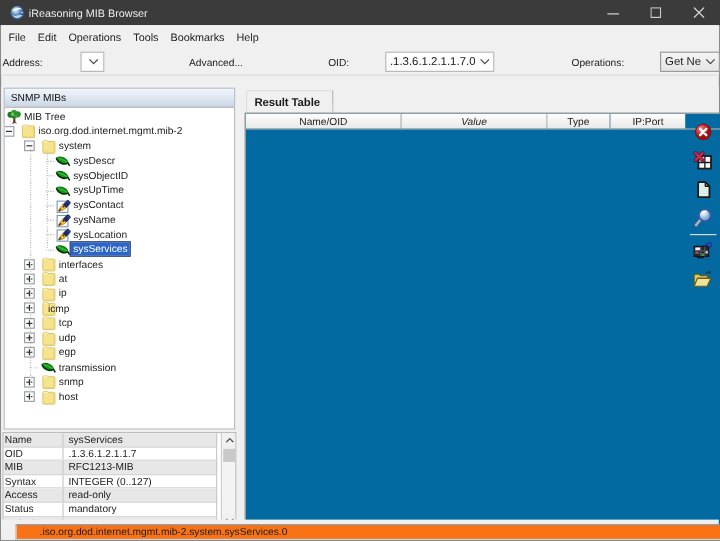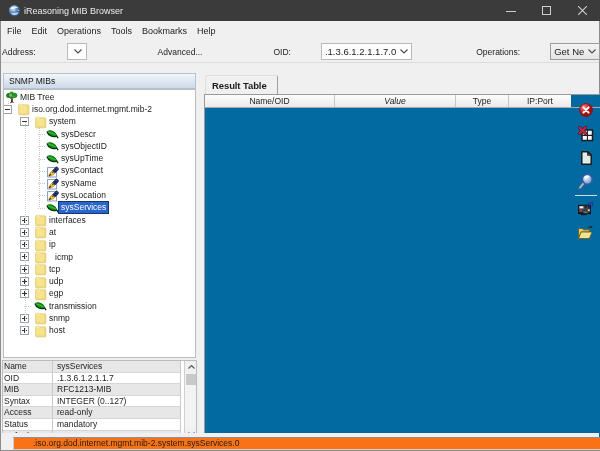--- a/index.html
+++ b/index.html
@@ -329,21 +329,21 @@
             <div class="tree-row" style="top: 148.6px; left: 0px; padding-left: 43px;">
               <span class="t-label">ip</span>
             </div>
             <span class="handle plus" style="position: absolute; left: 16px; top: 162.4px;"></span>
             <span class="t-icon" style="position: absolute; left: 30px; top: 160.9px;"><svg width="14" height="13" viewBox="0 0 14 13">
                 <path d="M2.6,1.3 L5.2,1.3 Q6,1.3 6.1,1.9 L10.9,1.9 Q11.8,1.9 11.8,2.8 L11.8,10.9 Q11.8,11.8 10.9,11.8 L2.6,11.8 Q1.7,11.8 1.7,10.9 L1.7,2.2 Q1.7,1.3 2.6,1.3 Z" fill="#f6e48d" stroke="#ddc169" stroke-width="0.8"></path>
                 <path d="M10.9,2.6 L10.9,11.2" stroke="#e9d37e" stroke-width="1"></path>
                 <path d="M2.4,2 L5.4,2" stroke="#fcf3be" stroke-width="1"></path>
                 <path d="M2.4,10.9 L11,10.9" stroke="#e9d37e" stroke-width="0.8"></path>
               </svg></span>
-            <div class="tree-row" style="top: 160.9px; left: 0px; padding-left: 49px;">
+            <div class="tree-row" style="top: 160.9px; left: 0px; padding-left: 34px;">
               <span class="t-label">icmp</span>
             </div>
             <span class="handle plus" style="position: absolute; left: 16px; top: 174.7px;"></span>
             <span class="t-icon" style="position: absolute; left: 30px; top: 173.2px;"><svg width="14" height="13" viewBox="0 0 14 13">
                 <path d="M2.6,1.3 L5.2,1.3 Q6,1.3 6.1,1.9 L10.9,1.9 Q11.8,1.9 11.8,2.8 L11.8,10.9 Q11.8,11.8 10.9,11.8 L2.6,11.8 Q1.7,11.8 1.7,10.9 L1.7,2.2 Q1.7,1.3 2.6,1.3 Z" fill="#f6e48d" stroke="#ddc169" stroke-width="0.8"></path>
                 <path d="M10.9,2.6 L10.9,11.2" stroke="#e9d37e" stroke-width="1"></path>
                 <path d="M2.4,2 L5.4,2" stroke="#fcf3be" stroke-width="1"></path>
                 <path d="M2.4,10.9 L11,10.9" stroke="#e9d37e" stroke-width="0.8"></path>
               </svg></span>
             <div class="tree-row" style="top: 173.2px; left: 0px; padding-left: 43px;">

